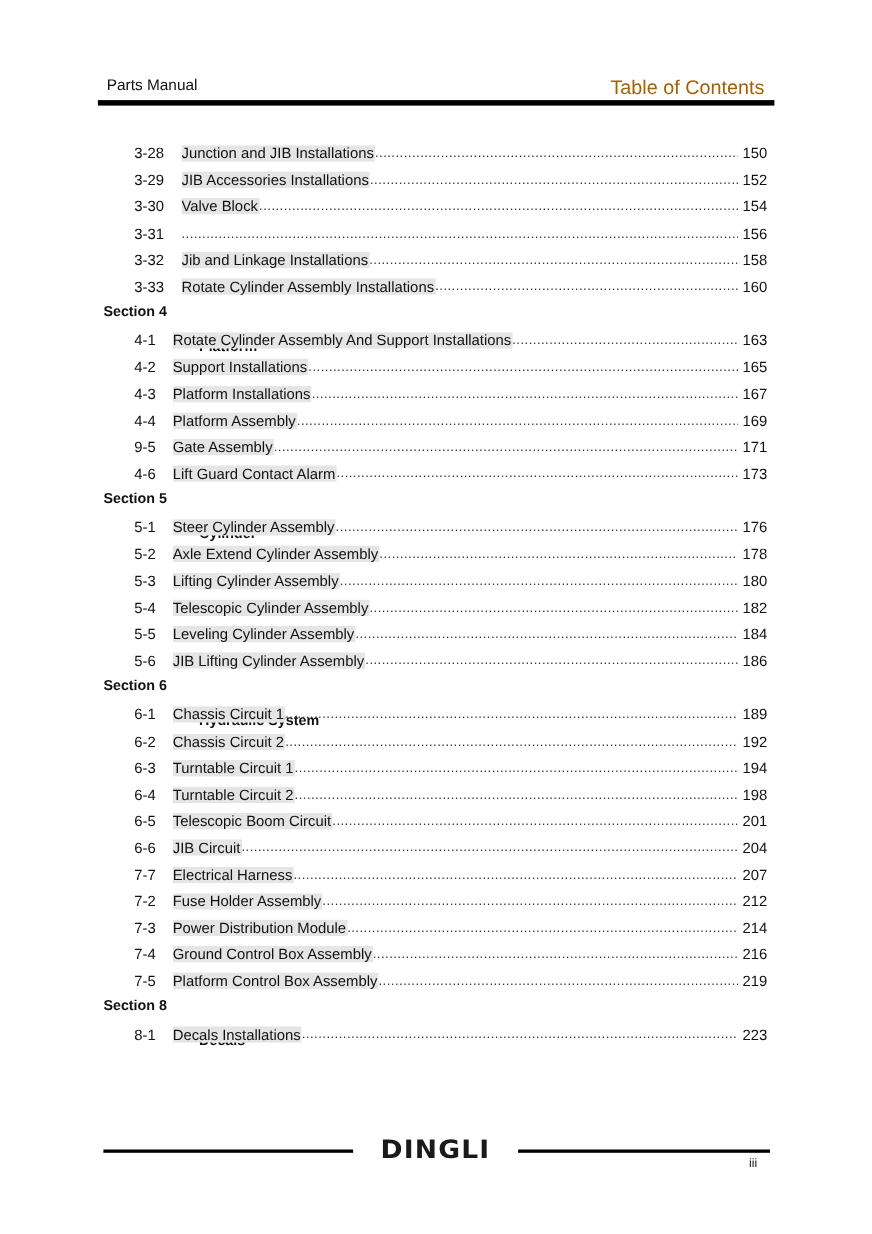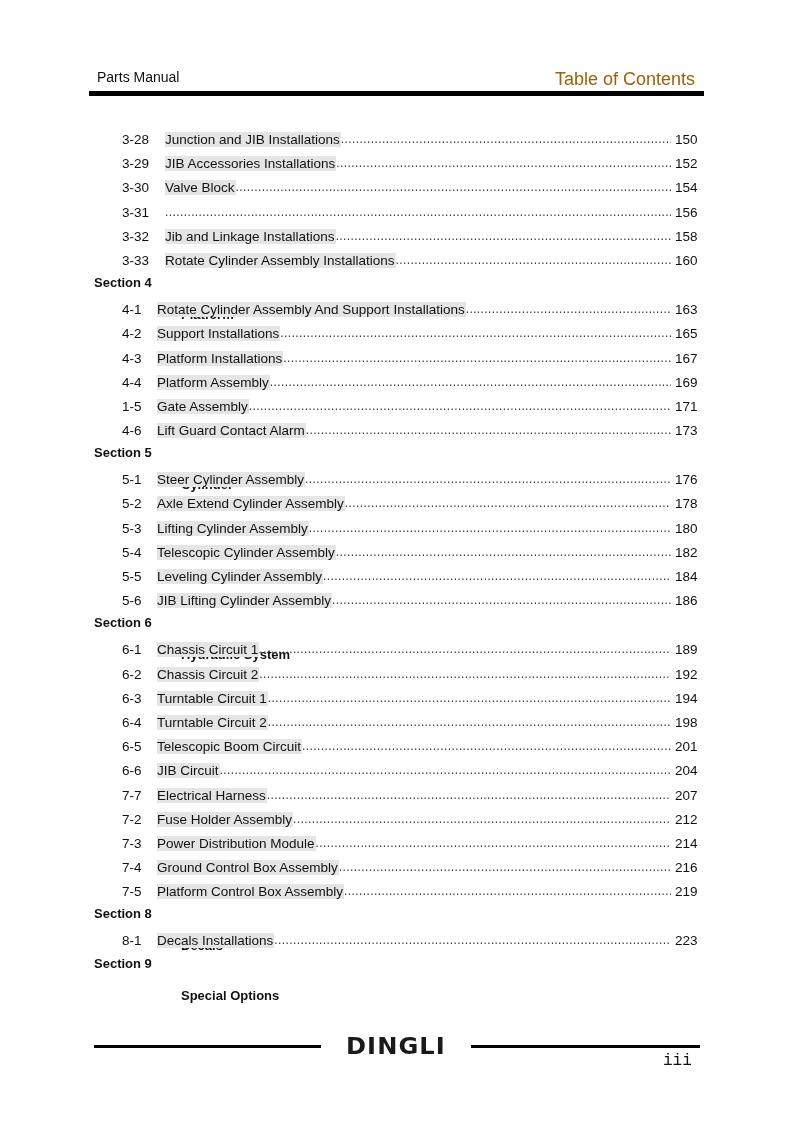--- a/index.html
+++ b/index.html
@@ -22,21 +22,21 @@
 
     .row.l3 .num { left: 122px; }
     .row.l3 .title-wrap { left: 165px; }
     .row.l2 .num { left: 122px; }
     .row.l2 .title-wrap { left: 157px; }
 
     .ftr-line-left { position: absolute; left: 94px; top: 1045px; width: 227px; height: 3px; background: #000; }
     .ftr-line-right { position: absolute; left: 471px; top: 1045px; width: 229px; height: 3px; background: #000; }
     .ftr-logo { position: absolute; left: 346px; top: 1033px; font-family: "DejaVu Sans", sans-serif;
                 font-weight: bold; font-size: 23px; letter-spacing: 1px; color: #1a1a1a; transform: scaleX(1.05); transform-origin: left; }
-    .ftr-page { position: absolute; left: 663px; top: 1052px; font-size: 16px; color: #111; font-family: Liberation Mono, monospace; }
+    .ftr-page { position: absolute; left: 681px; top: 1052px; font-size: 11px; color: #111; }
   </style>
 </head>
 <body>
 
 <div>
   <div class="hdr-left">Parts Manual</div>
   <div class="hdr-right">Table of Contents</div>
   <div class="hdr-rule"></div>
 </div>
 
@@ -120,21 +120,21 @@
   </div>
   <div class="row l2">
     <span class="num">4-4</span>
     <span class="title-wrap">
         <span class="title">Platform Assembly</span>
         <span class="dots">............................................................................................................................................................................................</span>
       </span>
     <span class="page">169</span>
   </div>
   <div class="row l2">
-    <span class="num">1-5</span>
+    <span class="num">9-5</span>
     <span class="title-wrap">
         <span class="title">Gate Assembly</span>
         <span class="dots">............................................................................................................................................................................................</span>
       </span>
     <span class="page">171</span>
   </div>
   <div class="row l2">
     <span class="num">4-6</span>
     <span class="title-wrap">
         <span class="title">Lift Guard Contact Alarm</span>
@@ -296,24 +296,20 @@
   </div>
   <div class="row l2">
     <span class="num">8-1</span>
     <span class="title-wrap">
         <span class="title">Decals Installations</span>
         <span class="dots">............................................................................................................................................................................................</span>
       </span>
     <span class="page">223</span>
   </div>
 
-  <div class="sec">
-    <span class="sec-num">Section 9</span>
-    <span class="sec-title">Special Options</span>
-  </div>
 </div>
 
 <div>
   <div class="ftr-line-left"></div>
   <div class="ftr-logo">DINGLI</div>
   <div class="ftr-line-right"></div>
   <div class="ftr-page">iii</div>
 </div>
 
 </body></html>

